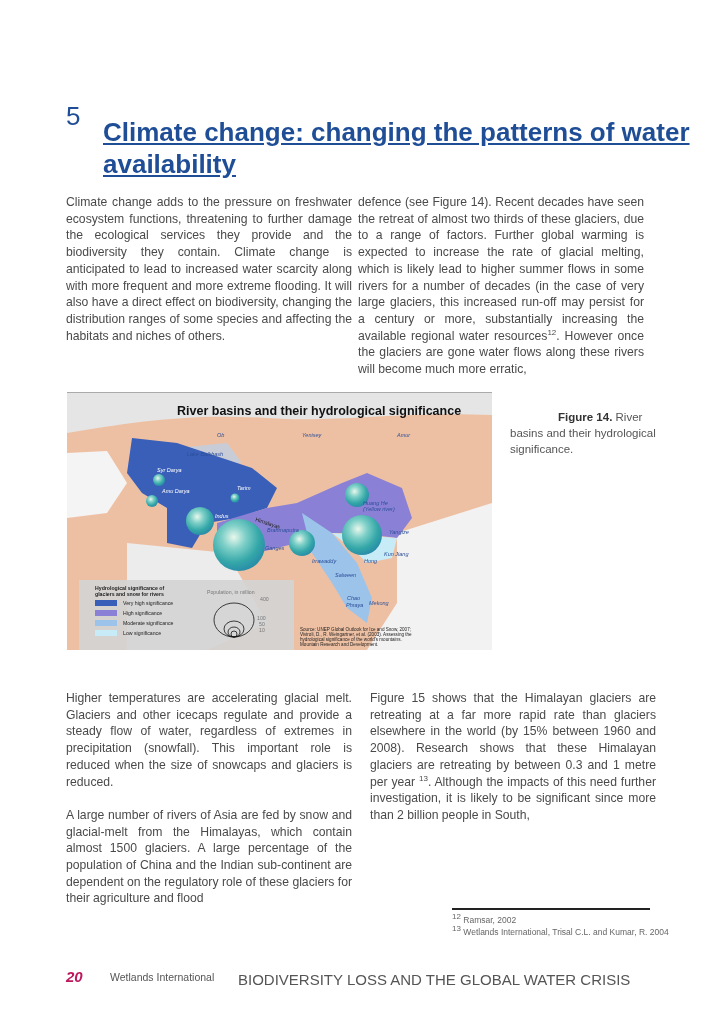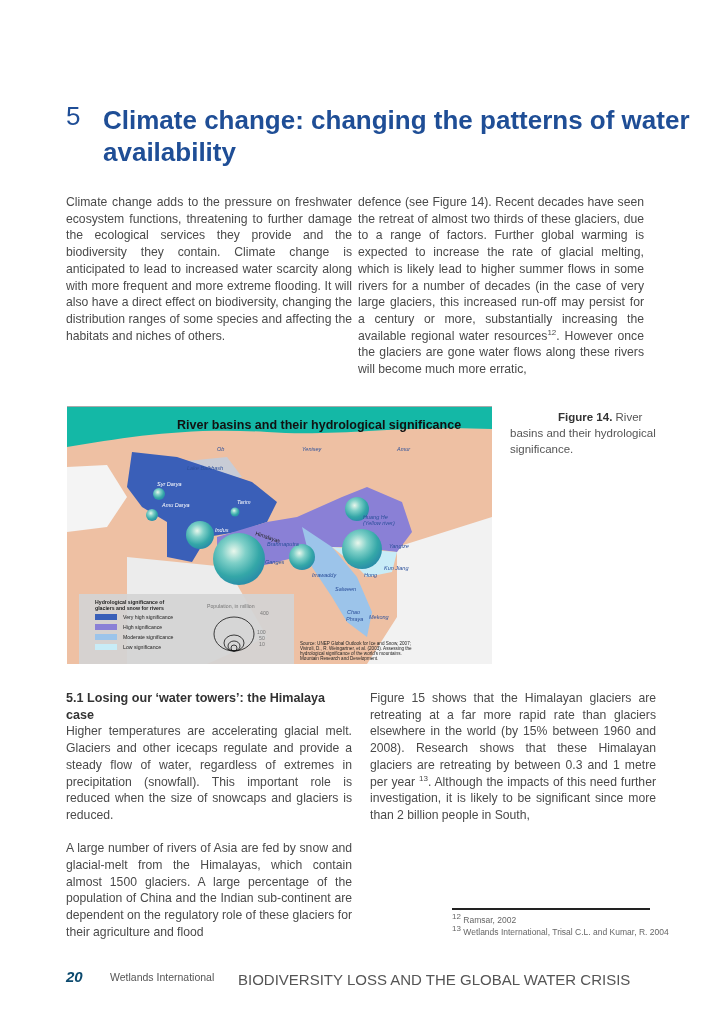--- a/index.html
+++ b/index.html
@@ -1,41 +1,41 @@
 <!DOCTYPE html>
 <html><head>
 <meta charset="utf-8">
 <style>
   html, body { margin: 0; padding: 0; background: #ffffff; }
   body { width: 728px; height: 1028px; position: relative; overflow: hidden;
          font-family: "Liberation Sans", sans-serif; color: #444; }
   .title { position: absolute; left: 66px; top: 100px; width: 620px;
            font-size: 26px; line-height: 32px; color: #1f4e96; font-weight: bold; }
   .title .num { position: absolute; left: 0; top: 0; font-weight: normal; color: #1f4e96; }
-  .title .txt { position: absolute; left: 37px; top: 4px; width: 590px; }
+  .title .txt { position: absolute; left: 37px; top: 16px; width: 590px; text-decoration: underline; }
   .col { position: absolute; width: 286px; font-size: 12.2px; line-height: 16.7px;
          text-align: justify; color: #4a4a4a; }
   .col p { margin: 0; }
   .col p + p { margin-top: 16.7px; }
   .col-left-top { left: 66px; top: 194px; }
   .col-right-top { left: 358px; top: 194px; }
   .col-left-bot { left: 66px; top: 690px; }
   .col-right-bot { left: 370px; top: 690px; }
   .h2 { font-weight: bold; color: #333; font-size: 12.6px; line-height: 16.7px; text-align: left; }
   sup { font-size: 8px; line-height: 0; vertical-align: super; }
-  .map { position: absolute; left: 67px; top: 406px; width: 425px; height: 257px;
-         border-top: 1px solid #aaa; overflow: hidden; background: #14b8a6; }
+  .map { position: absolute; left: 67px; top: 392px; width: 425px; height: 257px;
+         border-top: 1px solid #aaa; overflow: hidden; background: #e5e5e5; }
   .map svg { display: block; }
   .caption { position: absolute; left: 510px; top: 409px; width: 160px;
              font-size: 11.5px; line-height: 16px; color: #555; }
   .caption b { color: #333; padding-left: 48px; }
   .fn-rule { position: absolute; left: 452px; top: 908px; width: 198px; height: 2px; background: #222; }
   .footnotes { position: absolute; left: 452px; top: 914px; font-size: 8.5px; line-height: 12px; color: #666; }
   .footer { position: absolute; top: 968px; left: 66px; width: 600px; height: 20px; }
-  .pg { position: absolute; left: 0; top: 0; font-size: 15px; font-weight: bold; font-style: italic; color: #0c4a6e; }
+  .pg { position: absolute; left: 0; top: 0; font-size: 15px; font-weight: bold; font-style: italic; color: #be185d; }
   .org { position: absolute; left: 44px; top: 3px; font-size: 10.5px; color: #555; }
   .pubtitle { position: absolute; left: 172px; top: 3px; font-size: 15px; color: #555; }
 </style>
 </head>
 <body>
 
 <div class="title">
   <span class="num">5</span>
   <span class="txt">Climate change: changing the patterns of water availability</span>
 </div>
@@ -141,21 +141,20 @@
       <text x="233" y="253">Mountain Research and Development.</text>
     </g>
   </svg>
 </div>
 
 <div class="caption">
   <b>Figure 14.</b><span> River basins and their hydrological significance.</span>
 </div>
 
 <div class="col col-left-bot">
-  <div class="h2">5.1 Losing our ‘water towers’: the Himalaya case</div>
   <p style="margin-top:0">Higher temperatures are accelerating glacial melt. Glaciers and other icecaps regulate and provide a steady flow of water, regardless of extremes in precipitation (snowfall). This important role is reduced when the size of snowcaps and glaciers is reduced.</p>
   <p>A large number of rivers of Asia are fed by snow and glacial-melt from the Himalayas, which contain almost 1500 glaciers. A large percentage of the population of China and the Indian sub-continent are dependent on the regulatory role of these glaciers for their agriculture and flood</p>
 </div>
 
 <div class="col col-right-bot">
   <p><span>Figure 15 shows that the Himalayan glaciers are retreating at a far more rapid rate than glaciers elsewhere in the world (by 15% between 1960 and 2008). Research shows that these Himalayan glaciers are retreating by between 0.3 and 1 metre per year </span><sup>13</sup><span>. Although the impacts of this need further investigation, it is likely to be significant since more than 2 billion people in South,</span></p>
 </div>
 
 <div class="fn-rule"></div>
 <div class="footnotes">

